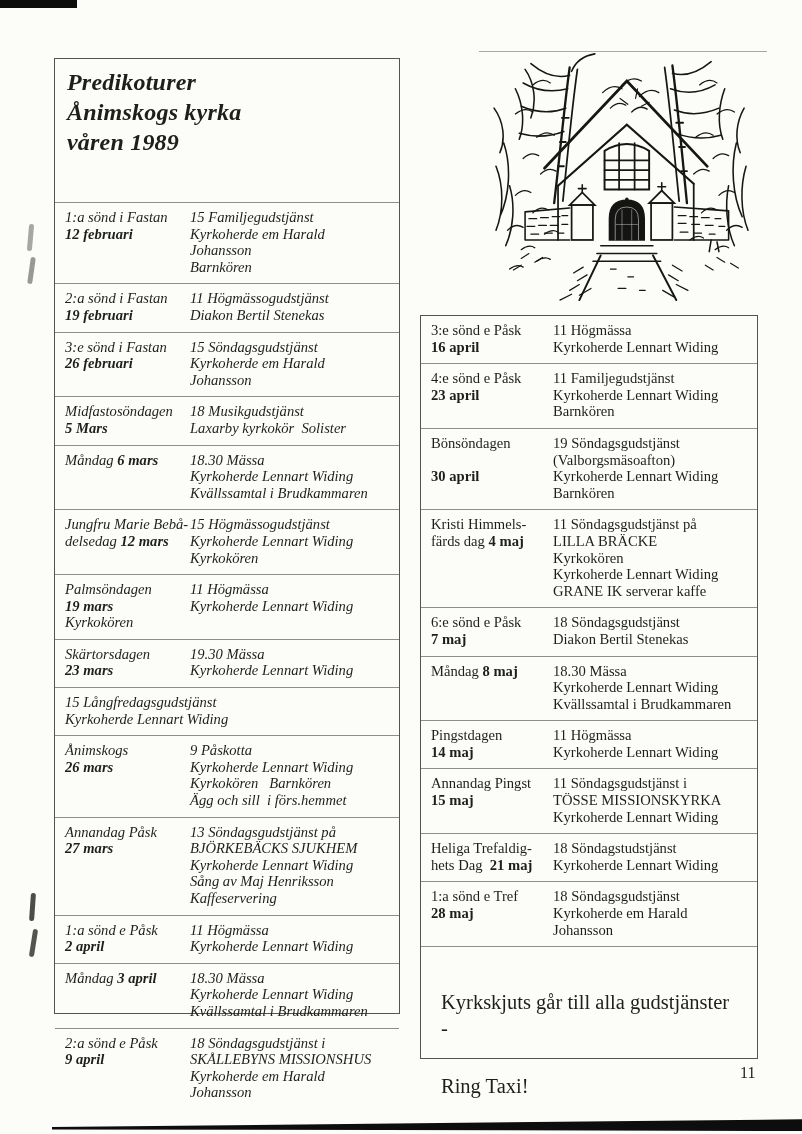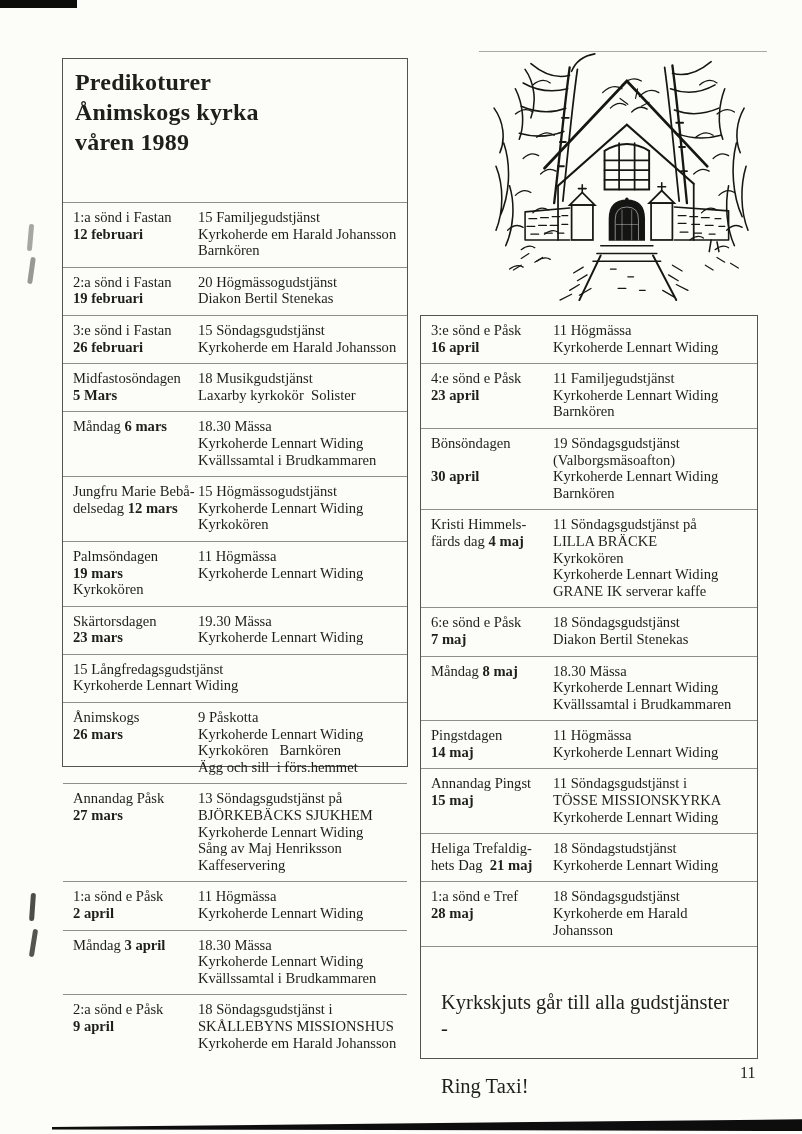--- a/index.html
+++ b/index.html
@@ -1,19 +1,19 @@
 <!DOCTYPE html>
 <html><head>
 <meta charset="utf-8">
 <style>
   html,body{margin:0;padding:0;background:#e9e9e6;}
   .page{position:relative;width:802px;height:1134px;background:#fcfcf9;overflow:hidden;
         font-family:"Liberation Serif","DejaVu Serif",serif;color:#1e1e1c;}
   .box{position:absolute;border:1.6px solid #53534f;box-sizing:border-box;background:transparent;}
-  #left-box{left:62px;top:58px;width:346px;height:709px;}
+  #left-box{left:54px;top:58px;width:346px;height:956px;font-style:italic;}
   #right-box{left:420px;top:315px;width:338px;height:744px;}
   .title-block{padding:8px 12px 0;font-size:24px;font-weight:bold;line-height:30px;letter-spacing:.2px;}
   .rows{display:block;}
   #left-box .rows{margin-top:45px;}
   .row{display:flex;padding:6px 10px 8px;font-size:14.6px;line-height:16.6px;}
   #left-box .row{border-top:1px solid #8e8e8a;}
   #right-box .row{border-bottom:1px solid #8e8e8a;}
   .day{width:125px;flex-shrink:0;white-space:pre-wrap;}
   #right-box .day{width:122px;}
   .svc{flex:1;white-space:pre-wrap;}
@@ -113,21 +113,21 @@
       <div>Ånimskogs kyrka</div>
       <div>våren 1989</div>
     </div>
     <div class="rows" id="left-rows">
         <div class="row">
           <div class="day"><div>1:a sönd i Fastan</div><div><b>12 februari</b></div></div>
           <div class="svc"><div>15 Familjegudstjänst</div><div>Kyrkoherde em Harald Johansson</div><div>Barnkören</div></div>
         </div>
         <div class="row">
           <div class="day"><div>2:a sönd i Fastan</div><div><b>19 februari</b></div></div>
-          <div class="svc"><div>20 Högmässogudstjänst</div><div>Diakon Bertil Stenekas</div></div>
+          <div class="svc"><div>11 Högmässogudstjänst</div><div>Diakon Bertil Stenekas</div></div>
         </div>
         <div class="row">
           <div class="day"><div>3:e sönd i Fastan</div><div><b>26 februari</b></div></div>
           <div class="svc"><div>15 Söndagsgudstjänst</div><div>Kyrkoherde em Harald Johansson</div></div>
         </div>
         <div class="row">
           <div class="day"><div>Midfastosöndagen</div><div><b>5 Mars</b></div></div>
           <div class="svc"><div>18 Musikgudstjänst</div><div>Laxarby kyrkokör  Solister</div></div>
         </div>
         <div class="row">

